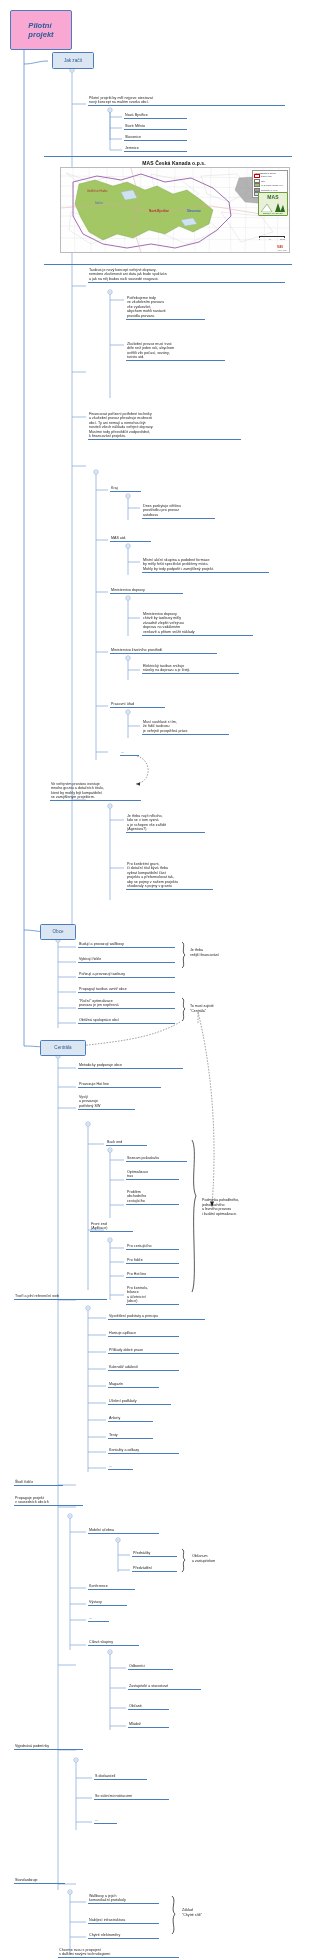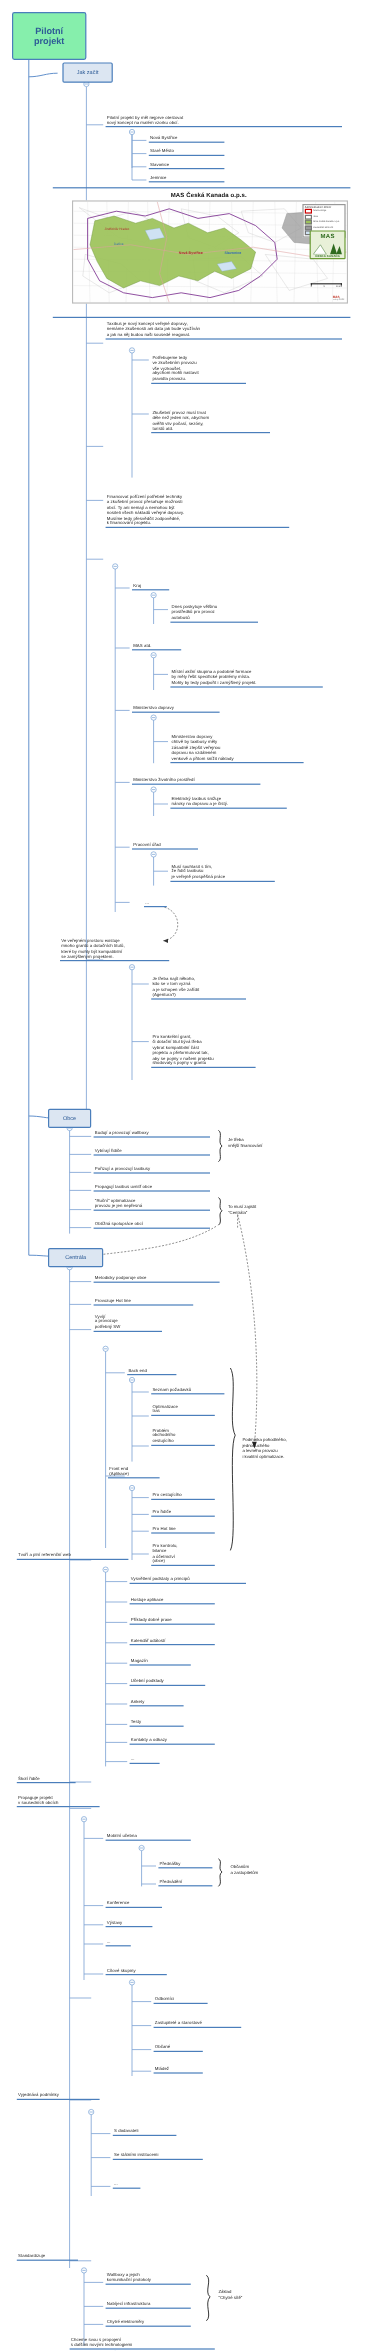--- a/index.html
+++ b/index.html
@@ -10,30 +10,31 @@
     font-size:3.6px;
     line-height:4.4px;
     color:#222;
     padding:0 0 0.6px 1px;
     border-bottom:0.9px solid #4a7ebb;
     white-space:pre-line;
     letter-spacing:0.05px;
   }
   .root{
     position:absolute;
-    background:#86efac;
+    background:#f9a8d4;
     border:1.2px solid #4a7ebb;
     border-radius:2px;
     color:#2d5b96;
     font-weight:bold;
     font-size:7.6px;
     line-height:9px;
-    text-align:center;
+    text-align:left;
     display:flex;align-items:center;justify-content:center;
     white-space:pre-line;
+    font-style:italic;
   }
   .boxnode{
     position:absolute;
     background:#dce6f2;
     border:0.9px solid #4a7ebb;
     border-radius:1.5px;
     color:#2d5b96;
     font-size:4.6px;
     line-height:6px;
     text-align:center;

